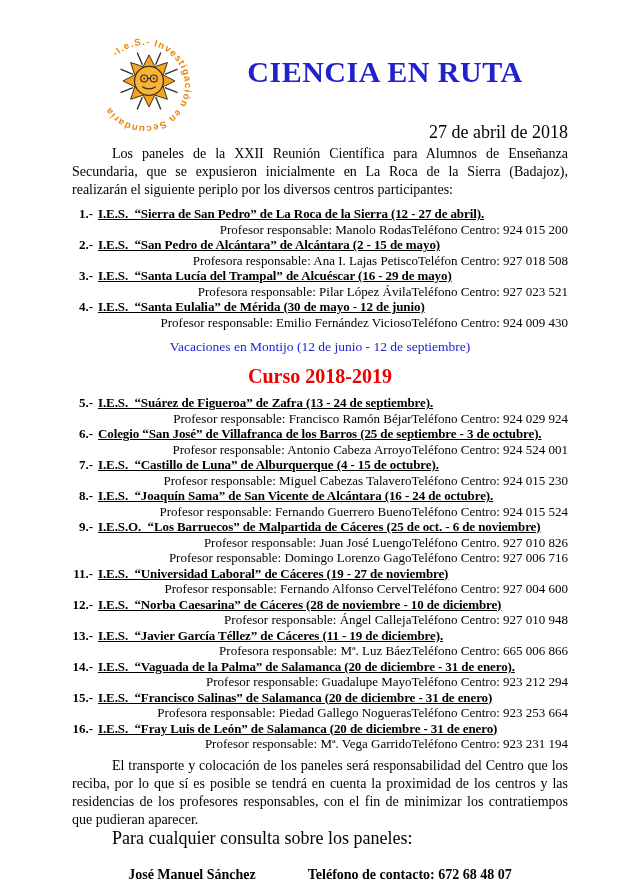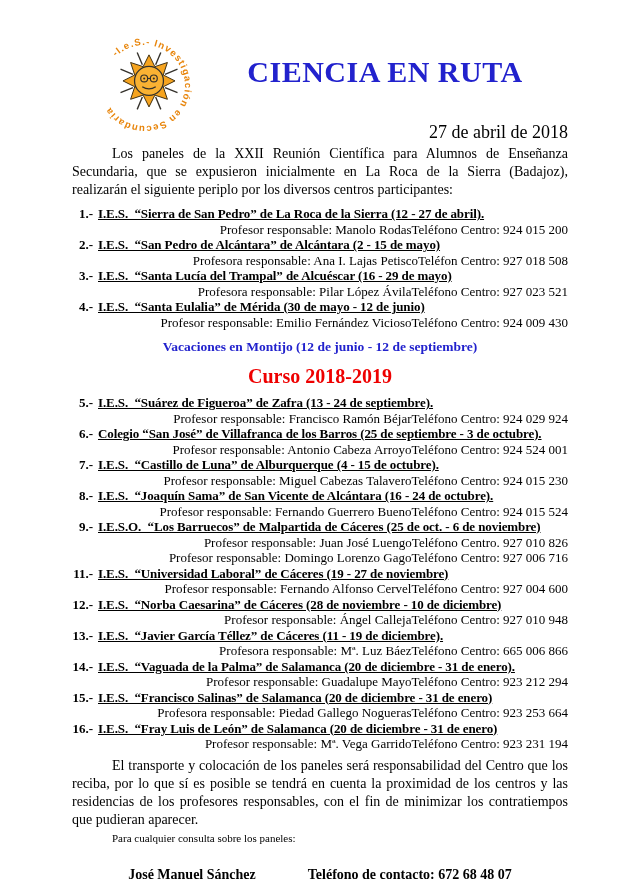--- a/index.html
+++ b/index.html
@@ -41,30 +41,30 @@
   
   .schedule { margin-top: 7px; font-size: 13px; line-height: 15.5px; }
   .sched-head { font-weight: bold; display: flex; }
   .sched-num { flex: 0 0 26px; text-align: right; padding-right: 5px; }
   .sched-school { white-space: nowrap; letter-spacing: -0.1px; text-decoration: underline; }
   .sched-sub { display: flex; justify-content: flex-end; padding-left: 17px; }
 
   
   .divider { text-align: center; }
   .vacaciones {
-    color: var(--blue); font-weight: bold; font-size: 13.5px; margin-top: 9px;
+    color: var(--blue); font-weight: normal; font-size: 13.5px; margin-top: 9px;
   }
   .curso {
     color: var(--red); font-weight: bold; font-size: 20px;
     margin-top: 10px; margin-bottom: 7px;
   }
 
   
   .closing { margin-top: 5px; }
-  .consulta { text-indent: 40px; font-size: 11px; line-height: 18px; margin: 0; }
+  .consulta { text-indent: 40px; font-size: 18px; line-height: 18px; margin: 0; }
 
   
   .footer {
     display: flex; justify-content: center; gap: 52px;
     font-weight: bold; font-size: 14px; margin-top: 20px;
   }
 
   
   .logo-ring-text {
     font-family: "Liberation Sans", sans-serif;

